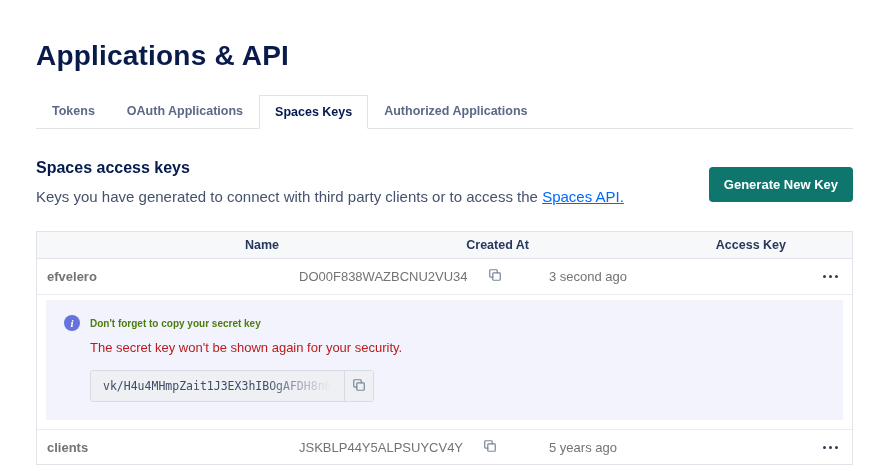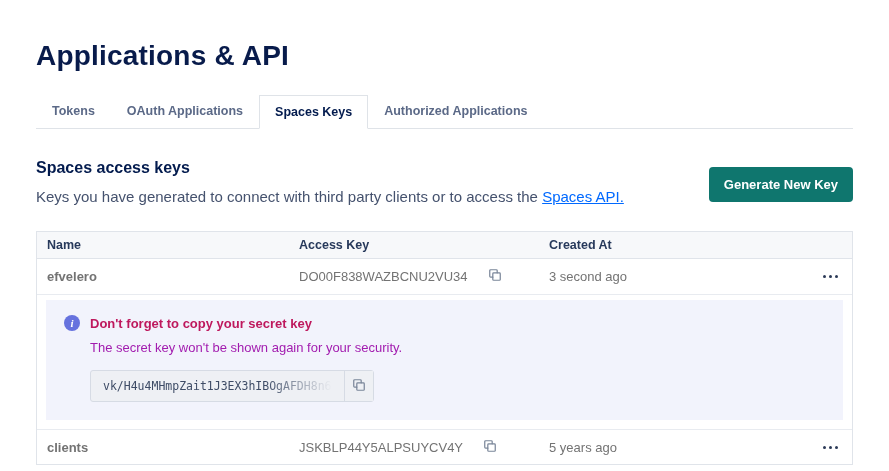--- a/index.html
+++ b/index.html
@@ -57,21 +57,21 @@
     display: grid;
     grid-template-columns: 252px 250px 1fr 56px;
     align-items: center;
   }
   .trow > div { padding: 0 10px; }
   .thead {
     background: #f7f8fa; border-bottom: 1px solid #e0e4ea;
     min-height: 27px;
   }
   .thead > div {
-    font-size: 12.5px; font-weight: 700; color: #27395b; padding-top: 6px; padding-bottom: 6px;
+    font-size: 12.5px; font-weight: 700; color: #27395b; padding-top: 6px; padding-bottom: 6px; text-align: right;
   }
   .tdata { min-height: 35px; font-size: 13px; color: #737373; }
   .tdata + .tdata, .callout-wrap + .tdata { border-top: 1px solid #e8ebf0; }
   .cell-name { font-weight: 600; }
   .cell-key { display: flex; align-items: center; gap: 20px; }
   .copy-btn {
     background: none; border: none; cursor: pointer; padding: 0;
     display: inline-flex; align-items: center;
   }
   .actions { display: flex; justify-content: flex-end; }
@@ -86,22 +86,22 @@
   .callout {
     background: #f2f3fc; padding: 15px 18px 18px 18px;
   }
   .callout-head { display: flex; align-items: center; gap: 10px; }
   .info-icon {
     width: 16px; height: 16px; border-radius: 50%;
     background: #6672de; color: #ffffff; font-size: 11px; font-weight: 700;
     display: inline-flex; align-items: center; justify-content: center;
     font-family: "Liberation Serif", serif; font-style: italic; flex: 0 0 16px;
   }
-  .callout-title { font-size: 13px; font-weight: 700; color: #be185d; }
-  .callout-body { font-size: 13px; color: #a21caf; margin: 9px 0 0 26px; }
+  .callout-title { font-size: 10px; font-weight: 700; color: #4d7c0f; }
+  .callout-body { font-size: 13px; color: #b91c1c; margin: 9px 0 0 26px; }
   .secret-row { margin: 15px 0 0 26px; display: flex; }
   .secret-box {
     display: inline-flex; align-items: stretch;
     border: 1px solid #d6dbe4; background: #eef0f4; border-radius: 3px;
   }
   .secret-text {
     font-family: "DejaVu Sans Mono", monospace; font-size: 11.5px; color: #3e4c66;
     padding: 8px 12px; position: relative; overflow: hidden; white-space: nowrap;
     width: 253px;
   }
@@ -134,22 +134,22 @@
       <h2>Spaces access keys</h2>
       <p class="section-desc"><span>Keys you have generated to connect with third party clients or to access the </span><a>Spaces API.</a></p>
     </div>
     <button class="btn-primary">Generate New Key</button>
   </div>
 
   <div class="keys-table">
 
     <div class="trow thead">
       <div>Name</div>
+      <div>Created At</div>
       <div>Access Key</div>
-      <div>Created At</div>
       <div></div>
     </div>
 
     <div class="trow tdata">
       <div class="cell-name">efvelero</div>
       <div class="cell-key">
         <span>DO00F838WAZBCNU2VU34</span>
         <button class="copy-btn">
           <span>
             <svg width="14" height="14" viewBox="0 0 16 16" fill="none" stroke="#7a8699" stroke-width="1.4" stroke-linecap="round" stroke-linejoin="round">

